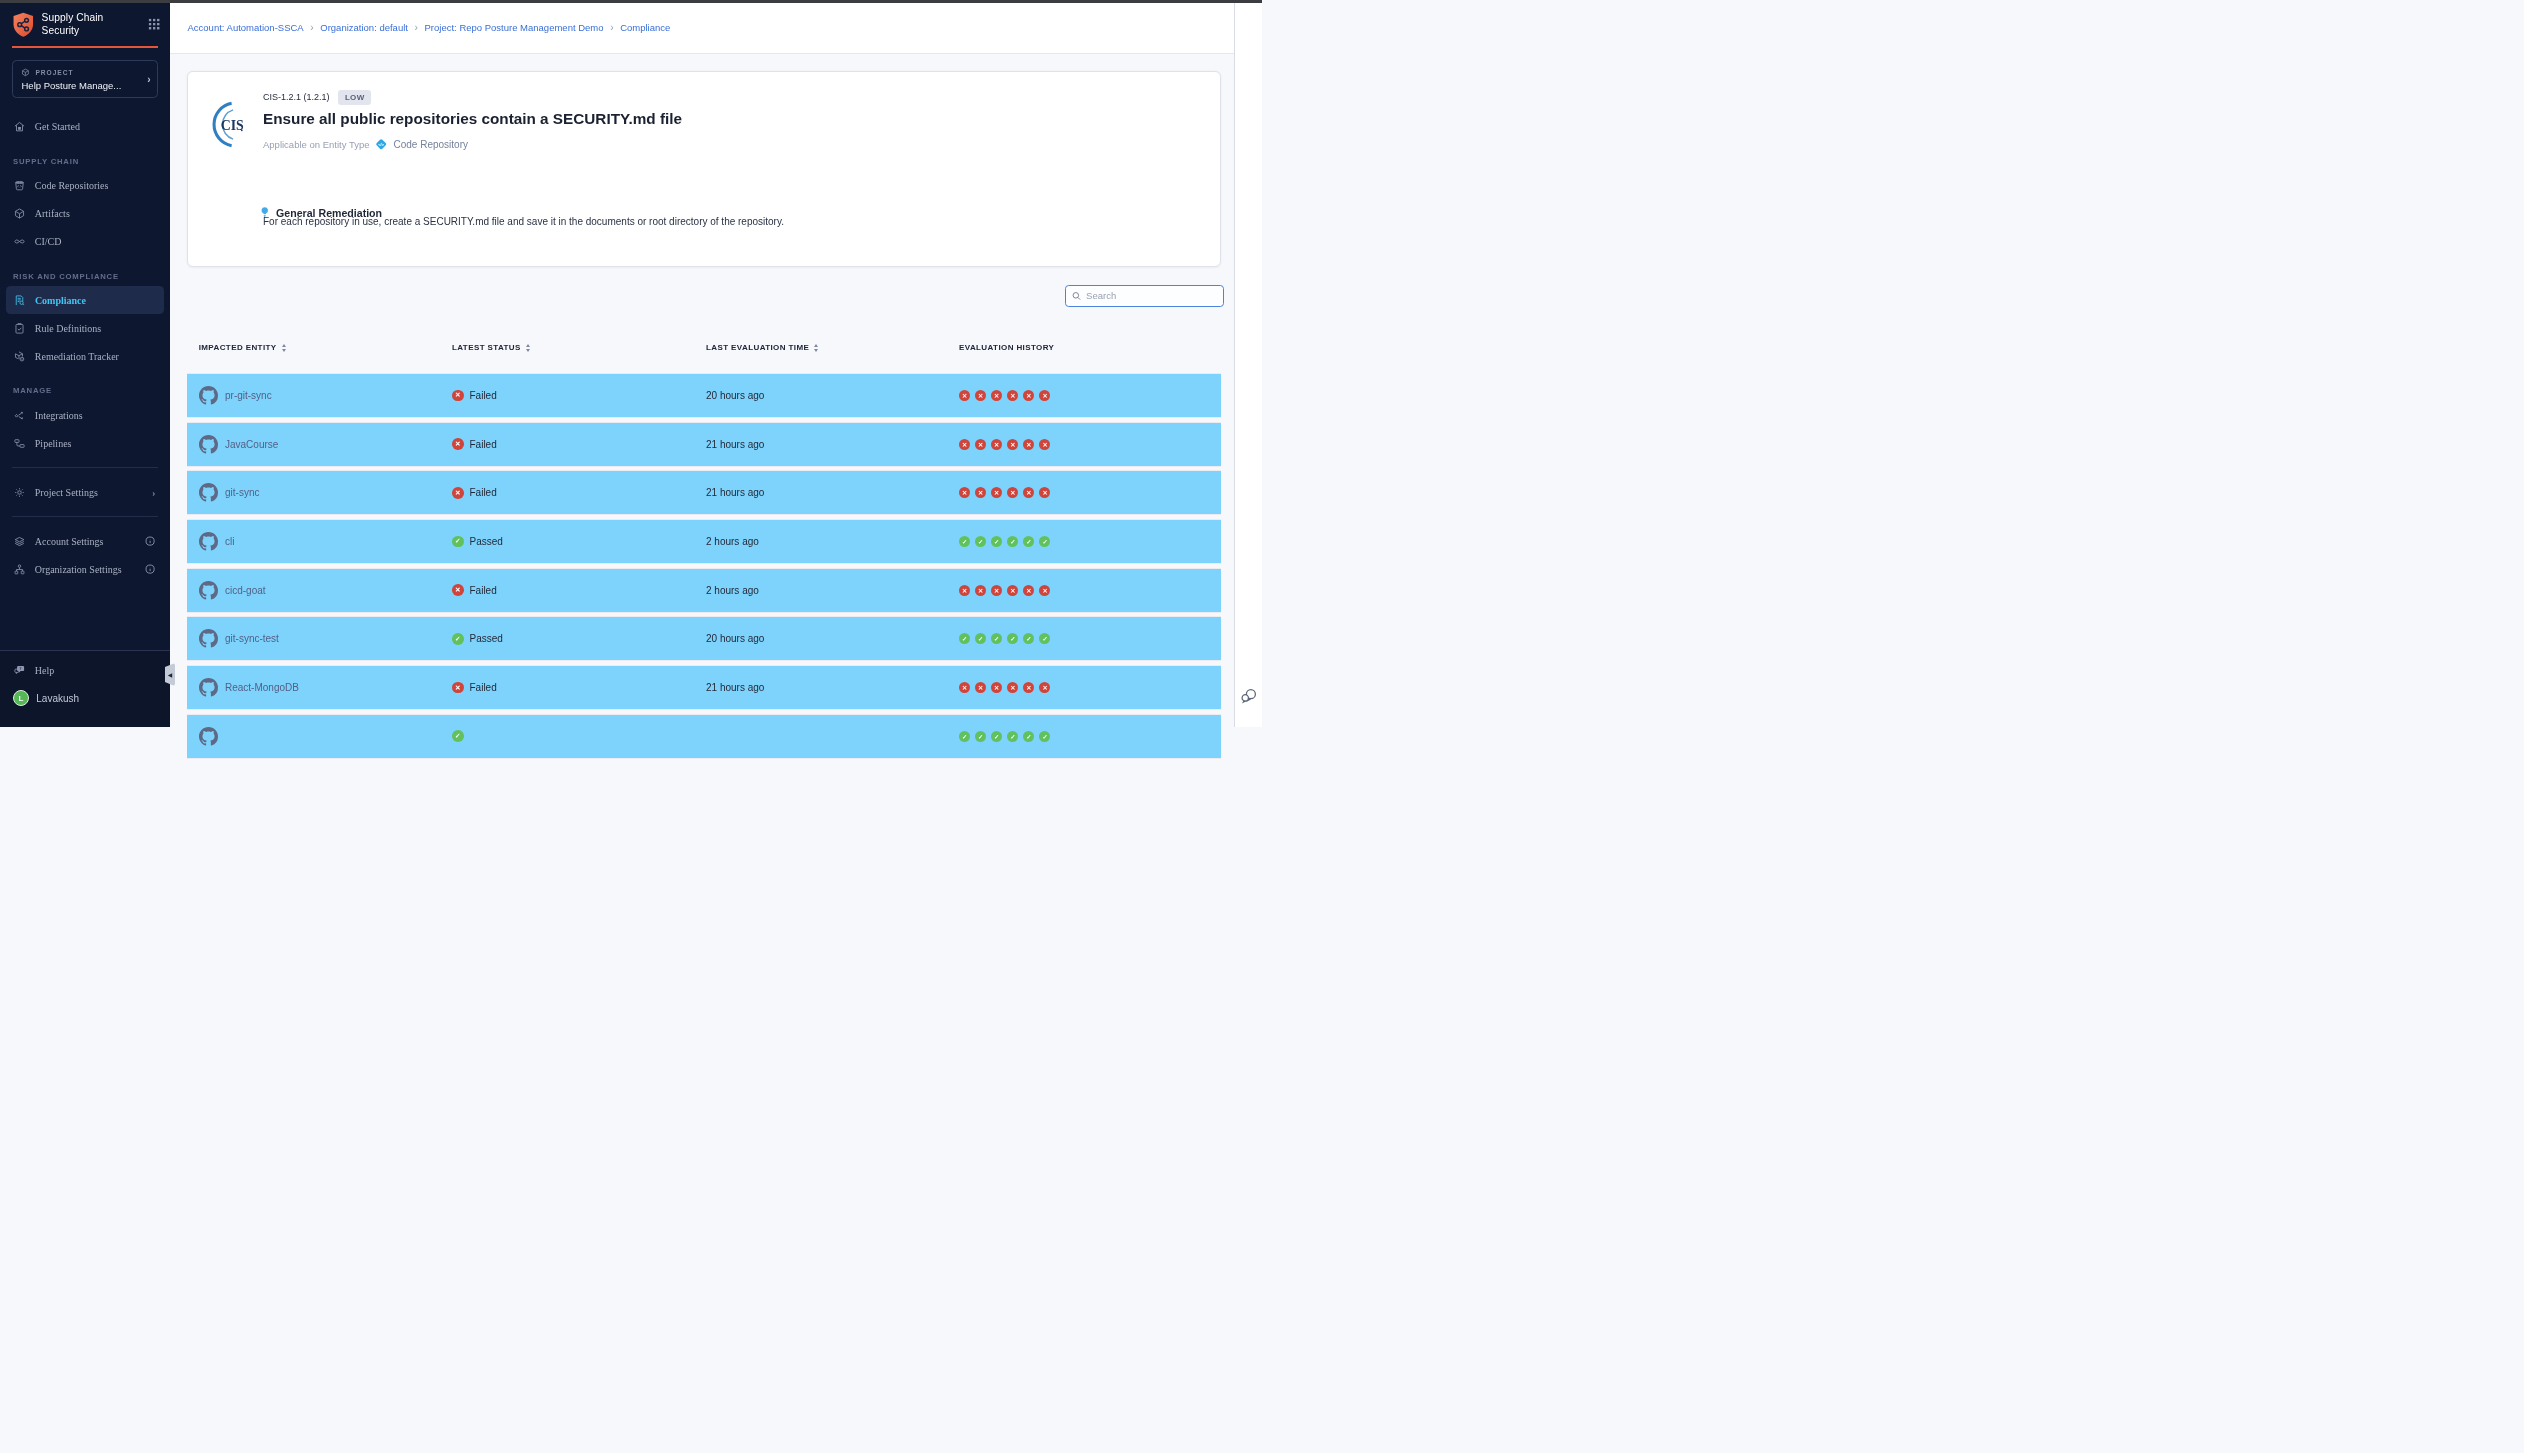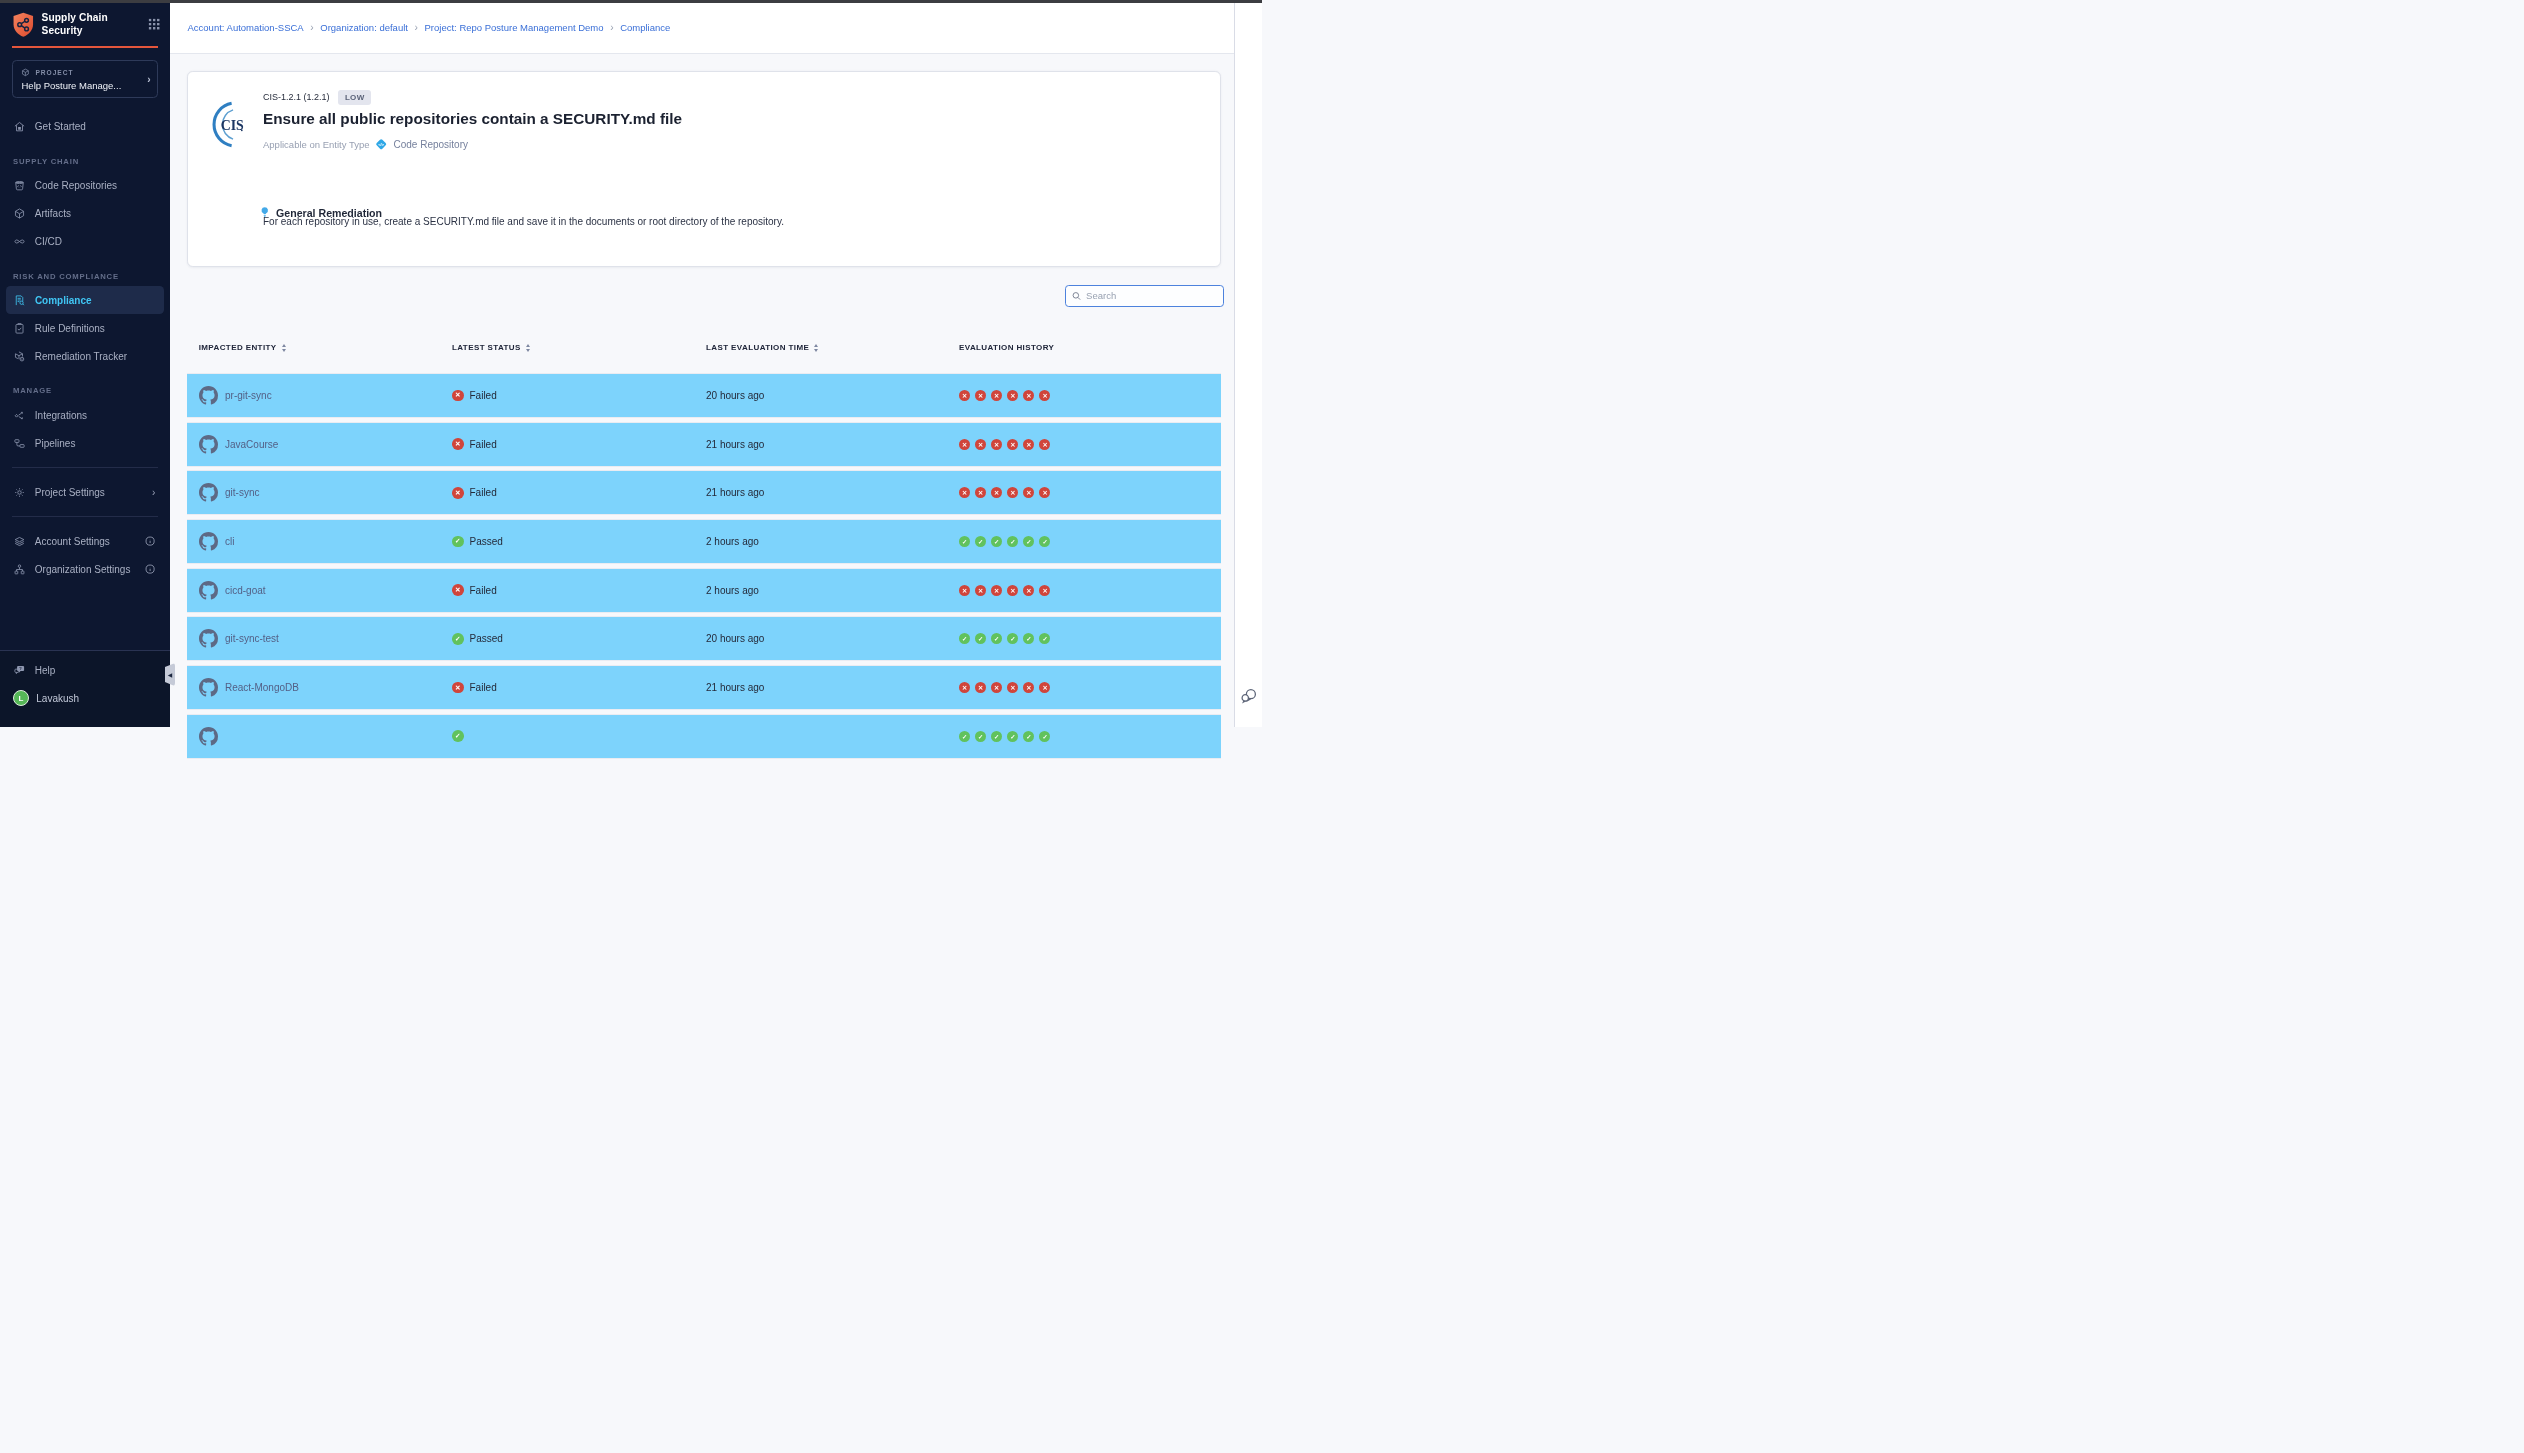--- a/index.html
+++ b/index.html
@@ -6,32 +6,32 @@
   html,body { width:1262px; height:727px; overflow:hidden; font-family:"Liberation Sans", sans-serif; background:#f7f8fb; }
 
   .top-strip { position:fixed; top:0; left:0; width:1262px; height:2.9px; background:#3c3d41; z-index:50; }
 
   .app { position:absolute; top:2.9px; left:0; width:1262px; height:724px; display:flex; }
 
   
   .sidebar { position:relative; width:170px; height:100%; background:#0d1730; flex:0 0 170px; color:#a9b0c3; }
   .logo-row { display:flex; align-items:flex-start; padding:9.5px 10.2px 0 11.7px; }
   .logo-row svg { flex:0 0 auto; }
-  .product-name { margin-left:7.3px; font-size:10.2px; font-weight:bold; color:#fff; line-height:1.25; letter-spacing:0.1px; width:80px; }
+  .product-name { margin-left:7.3px; font-size:10.2px; font-weight:normal; color:#fff; line-height:1.25; letter-spacing:0.1px; width:80px; }
   .apps-grid { margin-left:auto; margin-top:5.8px; width:11.7px; height:11.7px;
     background-image:radial-gradient(#8a93ab 1.2px, transparent 1.4px); background-size:4.1px 4.1px; background-position:0 0; }
   .brand-rule { margin:7.3px 11.7px 0 11.7px; height:2.2px; background:#e4563c; }
 
   .project-card { margin:12.4px 11.7px 0 11.7px; border:0.7px solid #2e3a59; border-radius:4.4px; padding:6.6px 17.5px 6.6px 8.8px; position:relative; cursor:pointer; }
   .project-label { display:flex; align-items:center; gap:5.1px; color:#848ea8; font-size:6.6px; font-weight:bold; letter-spacing:1px; }
   .project-name { margin-top:2.9px; font-size:9.5px; color:#eef1f7; white-space:nowrap; overflow:hidden; text-overflow:ellipsis; }
   .project-chevron { position:absolute; right:6.6px; top:50%; transform:translateY(-50%); color:#b9c0d4; font-size:10.2px; font-weight:bold; }
 
   .nav { margin-top:14.6px; }
-  .nav-item { display:flex; align-items:center; gap:8.8px; height:28px; padding:0 7.3px 0 13px; font-size:10px; color:#a9b0c3; cursor:pointer; }
+  .nav-item { display:flex; align-items:center; gap:8.8px; height:28px; padding:0 7.3px 0 13px; font-size:10px; color:#a9b0c3; cursor:pointer;font-family:Liberation Serif, serif; }
   .nav-item .nicon { width:13px; height:13px; color:#8e97b0; display:flex; align-items:center; justify-content:center; }
   .nav-item.active { background:#1e2b4a; border-radius:4.4px; margin:0 5.8px; padding-left:7.3px; color:#40c6f4; font-weight:bold; }
   .nav-item.active .nicon { color:#40c6f4; }
   .sec-label { padding-left:13px; margin:16px 0 5.8px 0; font-size:7.7px; font-weight:bold; letter-spacing:0.8px; color:#646e8a; }
   .right-adorn { margin-left:auto; color:#9aa3b8; display:flex; align-items:center; }
   .divider { height:0.7px; background:#232c49; margin:10.2px 11.7px; }
 
   .sidebar-footer { position:absolute; left:0; right:0; bottom:0; height:77px; border-top:0.7px solid #2a3352; padding-top:5.8px; background:#0c1529; }
   .user-row { display:flex; align-items:center; gap:7.3px; padding:5.8px 13px; }
   .avatar { width:16px; height:16px; border-radius:50%; background:#56b757; color:#fff; font-size:8px; font-weight:bold; display:flex; align-items:center; justify-content:center; border:1.5px solid #dfeede; }

